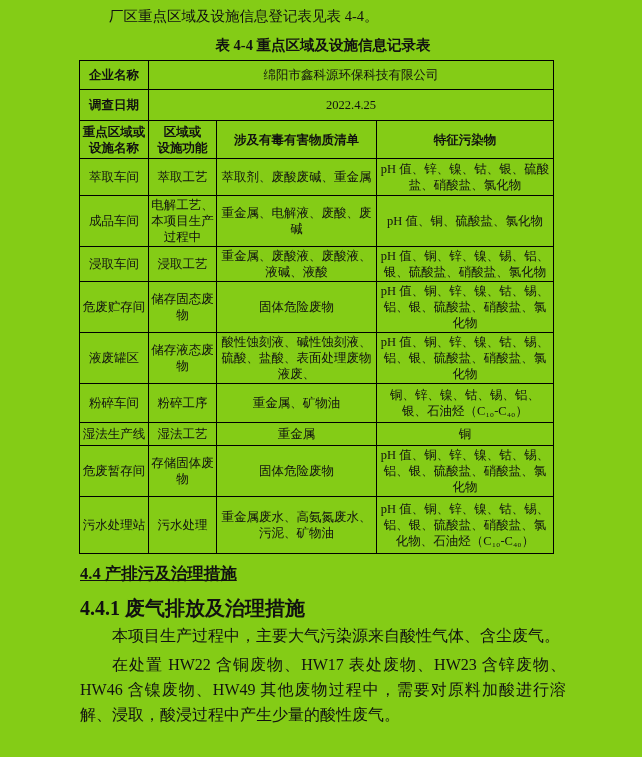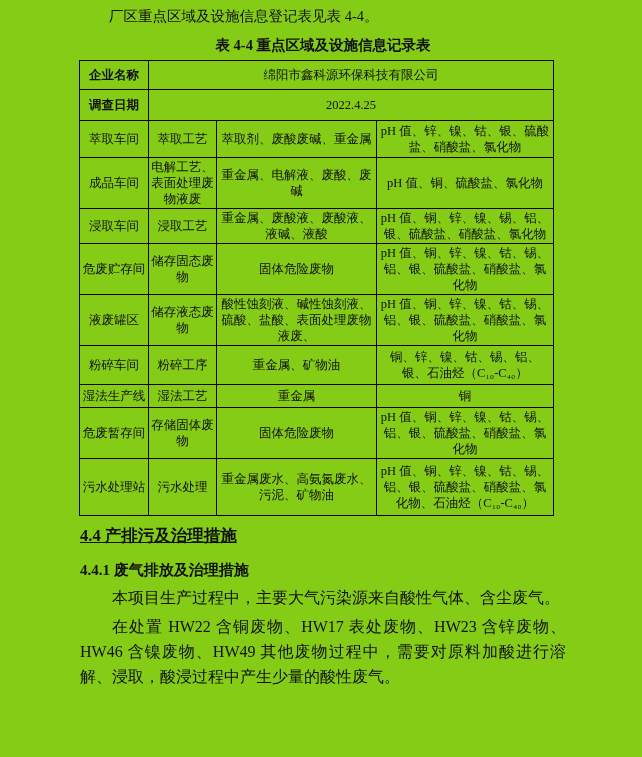--- a/index.html
+++ b/index.html
@@ -50,21 +50,21 @@
   tr.r5{height:37px;}
   tr.r6{height:39px;}
   tr.r7{height:23px;}
   tr.r8{height:37px;}
   tr.r9{height:57px;}
   h2.s44{
     font-size:16.5px;font-weight:bold;
     margin:9px 0 0 0;line-height:22px;text-decoration:underline;
   }
   h3.s441{
-    font-size:15px;font-weight:bold;
+    font-size:20px;font-weight:bold;
     margin:13px 0 0 0;line-height:21px;
   }
   p.body{
     font-size:16px;line-height:25px;
     text-align:justify;text-indent:2em;
     margin:4px 0 0 0;
   }
 </style>
 </head>
 <body>
@@ -84,29 +84,37 @@
     </colgroup>
     <tbody>
       <tr class="r-company">
         <td class="lbl">企业名称</td>
         <td colspan="3">绵阳市鑫科源环保科技有限公司</td>
       </tr>
       <tr class="r-date">
         <td class="lbl">调查日期</td>
         <td colspan="3">2022.4.25</td>
       </tr>
+      <tr class="r-head">
+        <td class="lbl pre">重点区域或
+设施名称</td>
+        <td class="lbl pre">区域或
+设施功能</td>
+        <td class="lbl">涉及有毒有害物质清单</td>
+        <td class="lbl">特征污染物</td>
+      </tr>
       <tr class="r1">
         <td>萃取车间</td>
         <td>萃取工艺</td>
         <td>萃取剂、废酸废碱、重金属</td>
         <td>pH 值、锌、镍、钴、银、硫酸盐、硝酸盐、氯化物</td>
       </tr>
       <tr class="r2">
         <td>成品车间</td>
-        <td>电解工艺、表面处理废物液废</td>
+        <td>电解工艺、本项目生产过程中</td>
         <td>重金属、电解液、废酸、废碱</td>
         <td>pH 值、铜、硫酸盐、氯化物</td>
       </tr>
       <tr class="r3">
         <td>浸取车间</td>
         <td>浸取工艺</td>
         <td>重金属、废酸液、废酸液、液碱、液酸</td>
         <td>pH 值、铜、锌、镍、锡、铝、银、硫酸盐、硝酸盐、氯化物</td>
       </tr>
       <tr class="r4">

